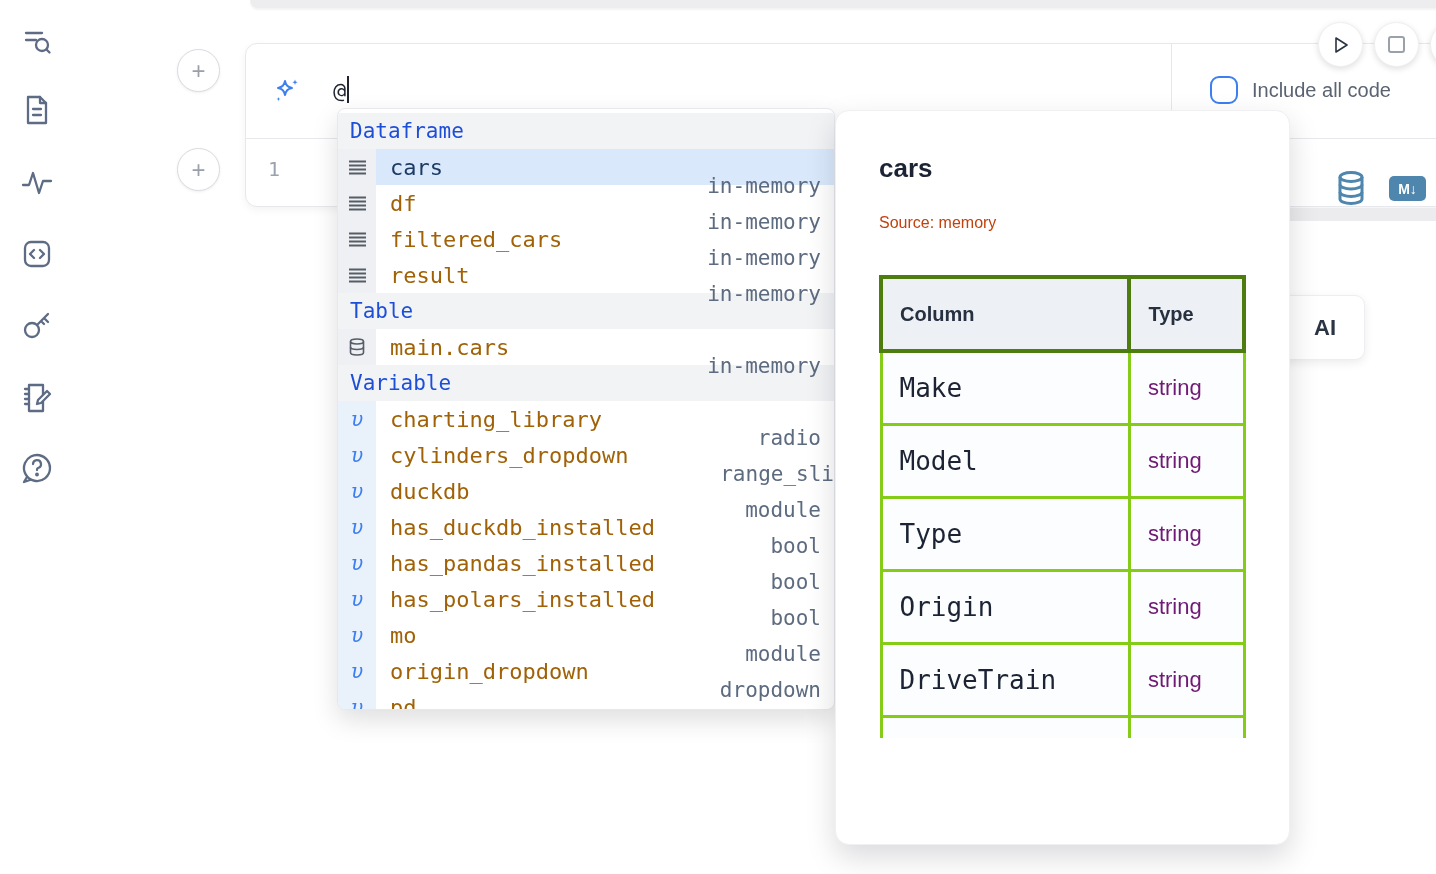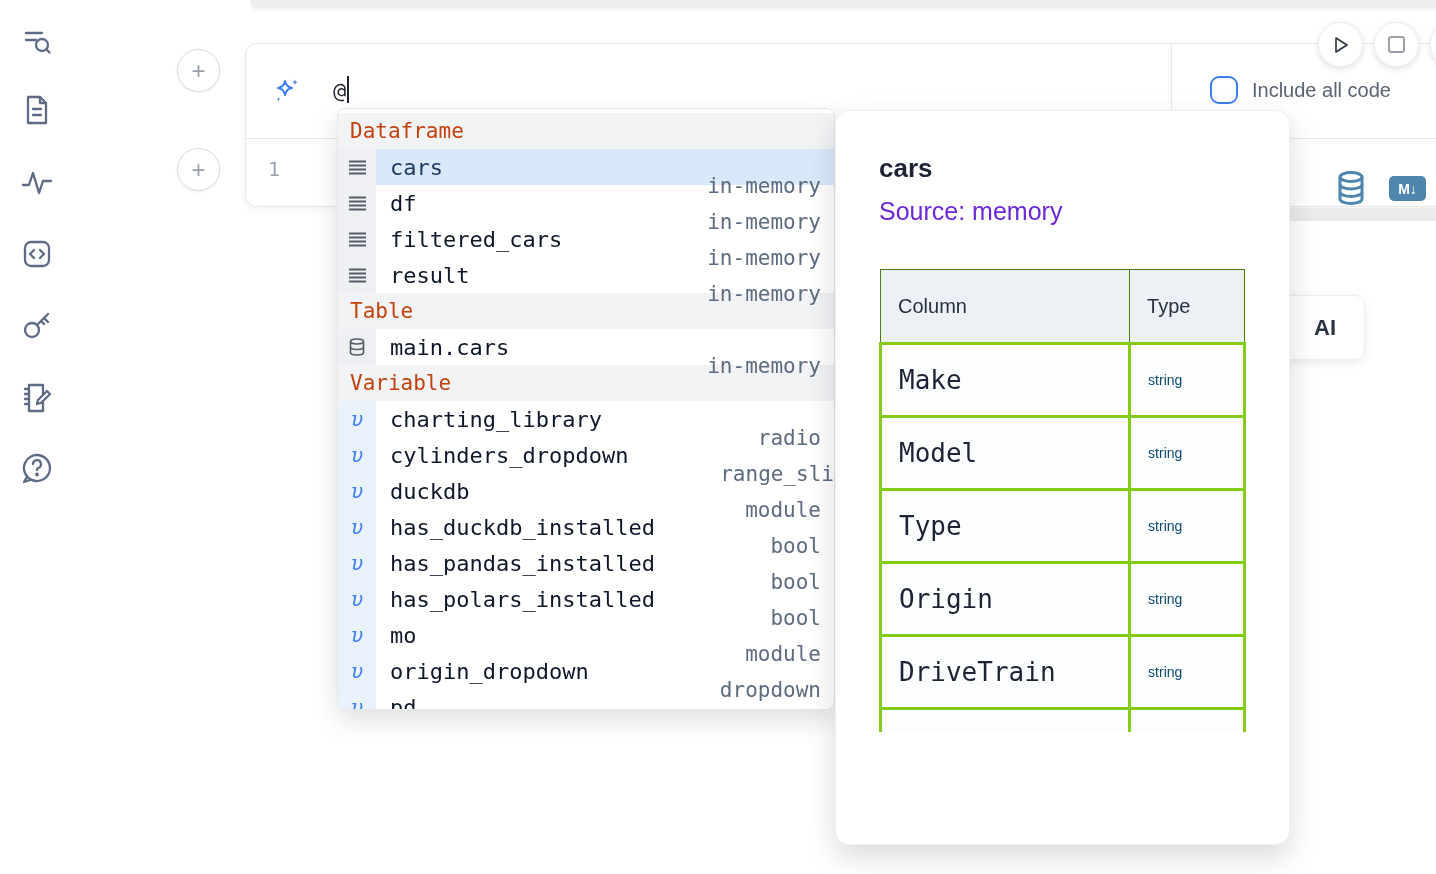--- a/index.html
+++ b/index.html
@@ -44,49 +44,49 @@
   
   .circle-btn{position:absolute;top:22px;width:45px;height:45px;border-radius:50%;background:#fff;
               border:1px solid #f0f0f3;box-shadow:0 2px 6px rgba(0,0,0,.13);display:flex;
               align-items:center;justify-content:center;cursor:pointer;}
   .stop-square{width:17px;height:17px;border:2px solid #9aa1ab;border-radius:3px;}
 
   
   .popup{position:absolute;left:337px;top:108px;width:498px;height:602px;background:#fff;
          border:1px solid #e6e8ec;border-radius:8px;box-shadow:0 10px 26px rgba(0,0,0,.13);
          overflow:hidden;z-index:5;padding-top:4px;}
-  .pop-header{height:36px;background:#f2f3f5;color:#c2410c;font-size:21px;display:flex;
+  .pop-header{height:36px;background:#f2f3f5;color:#1d4ed8;font-size:21px;display:flex;
               align-items:center;padding-left:12px;}
   .pop-row{height:36px;display:flex;align-items:center;cursor:pointer;}
   .pop-row .gutter{width:38px;height:100%;display:flex;align-items:center;justify-content:center;flex:none;}
   .gutter-gray{background:#eef0f3;}
   .gutter-blue{background:#e9f1fb;}
-  .pop-row .nm{margin-left:14px;font-size:22px;color:#0f172a;white-space:nowrap;}
+  .pop-row .nm{margin-left:14px;font-size:22px;color:#a16207;white-space:nowrap;}
   .pop-row .sp{flex:1;}
   .pop-row .hint{margin-right:13px;font-size:21px;color:#5d6b80;white-space:nowrap;margin-top:37px;}
   .pop-row.selected{background:#d9e9fb;}
   .pop-row.selected .nm{color:#1d3a63;}
   .df-icon{display:block;}
   .var-glyph{font-style:italic;color:#3d7ff0;font-size:20px;}
 
   
   .panel{position:absolute;left:835px;top:110px;width:455px;height:735px;background:#fff;
          border:1px solid #f0f0f3;border-radius:14px;box-shadow:0 12px 30px rgba(2,10,30,.15);
          z-index:6;padding:42px 0 0 43px;}
   .panel-title{font-size:26px;font-weight:bold;color:#1c2334;}
-  .panel-source{margin-top:13px;font-size:25px;color:#6d28d9;}
+  .panel-source{margin-top:30px;font-size:16px;color:#c2410c;}
   .panel-badge{margin-top:30px;width:367px;height:46px;background:#f1f5f9;border-radius:8px;
                display:flex;align-items:center;padding-left:15px;font-size:20px;color:#1c2334;}
   .tbl-wrap{margin-top:43px;width:369px;height:463px;overflow:hidden;}
   table.schema{border-collapse:collapse;width:367px;}
-  table.schema th{background:#edf1f6;height:74px;text-align:left;padding-left:17px;font-weight:normal;
-                  font-size:20px;color:#27303f;border:1px solid #4d7c0f;}
+  table.schema th{background:#edf1f6;height:74px;text-align:left;padding-left:17px;font-weight:bold;
+                  font-size:20px;color:#27303f;border:4px solid #4d7c0f;}
   table.schema td{height:73px;padding-left:17px;border:3px solid #84cc16;background:#fcfdfe;}
   td.coln{font-size:26px;color:#1c2334;width:232px;}
-  td.typ{font-size:14px;color:#0c4a6e;width:107px;}
+  td.typ{font-size:22px;color:#701a75;width:107px;}
 
   
   .ai-btn{position:absolute;left:1160px;top:295px;width:205px;height:65px;background:#fff;
           border:1px solid #eceef2;border-radius:10px;box-shadow:0 3px 10px rgba(0,0,0,.08);
           z-index:4;display:flex;align-items:center;justify-content:flex-end;padding-right:28px;
           font-size:22px;font-weight:bold;color:#2b3442;cursor:pointer;}
 </style>
 </head>
 <body>
 

